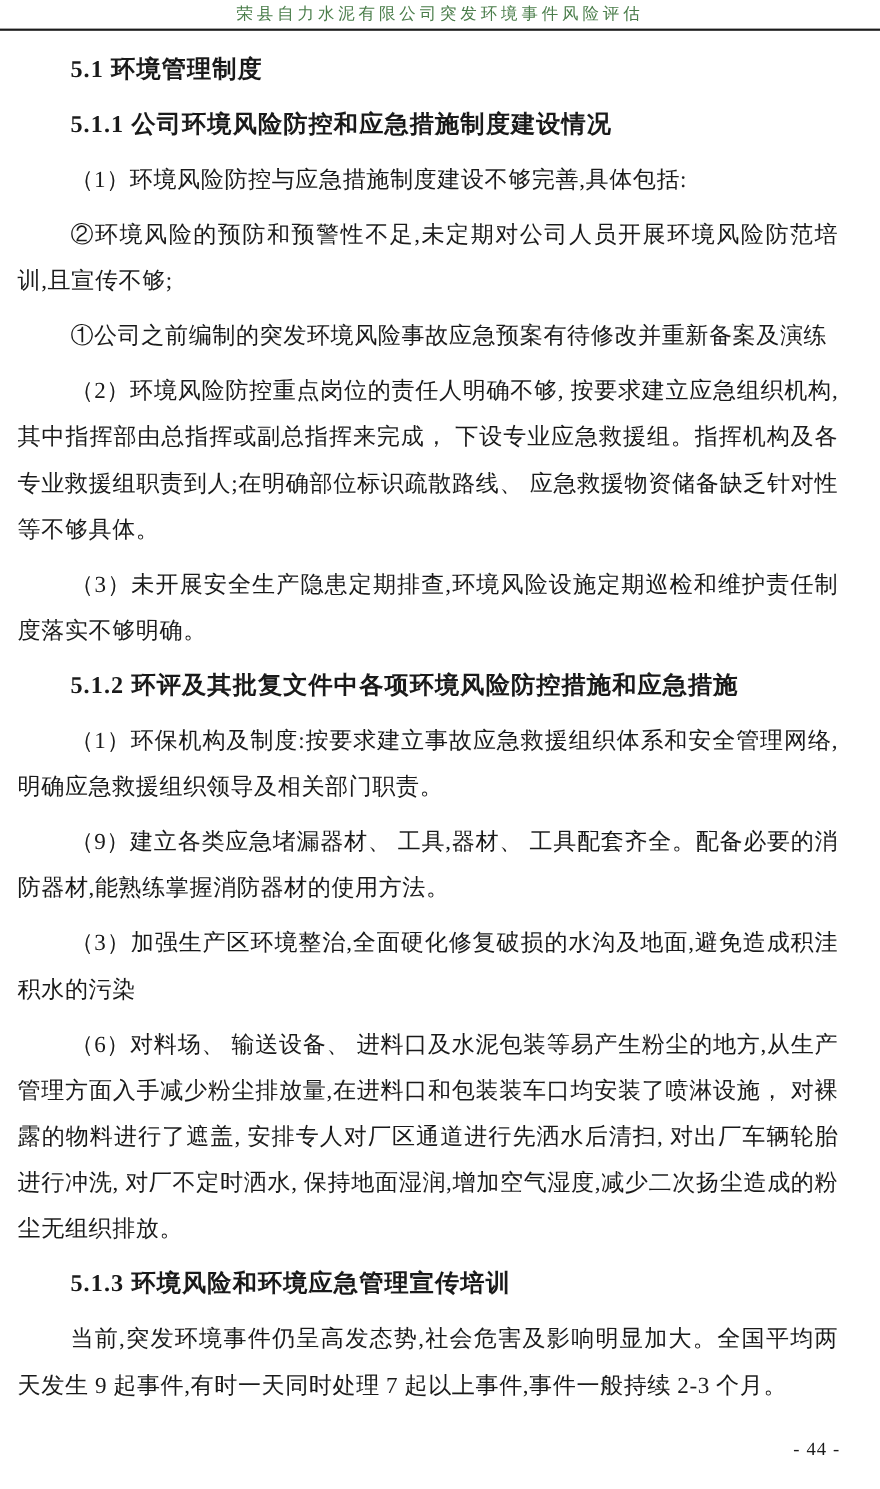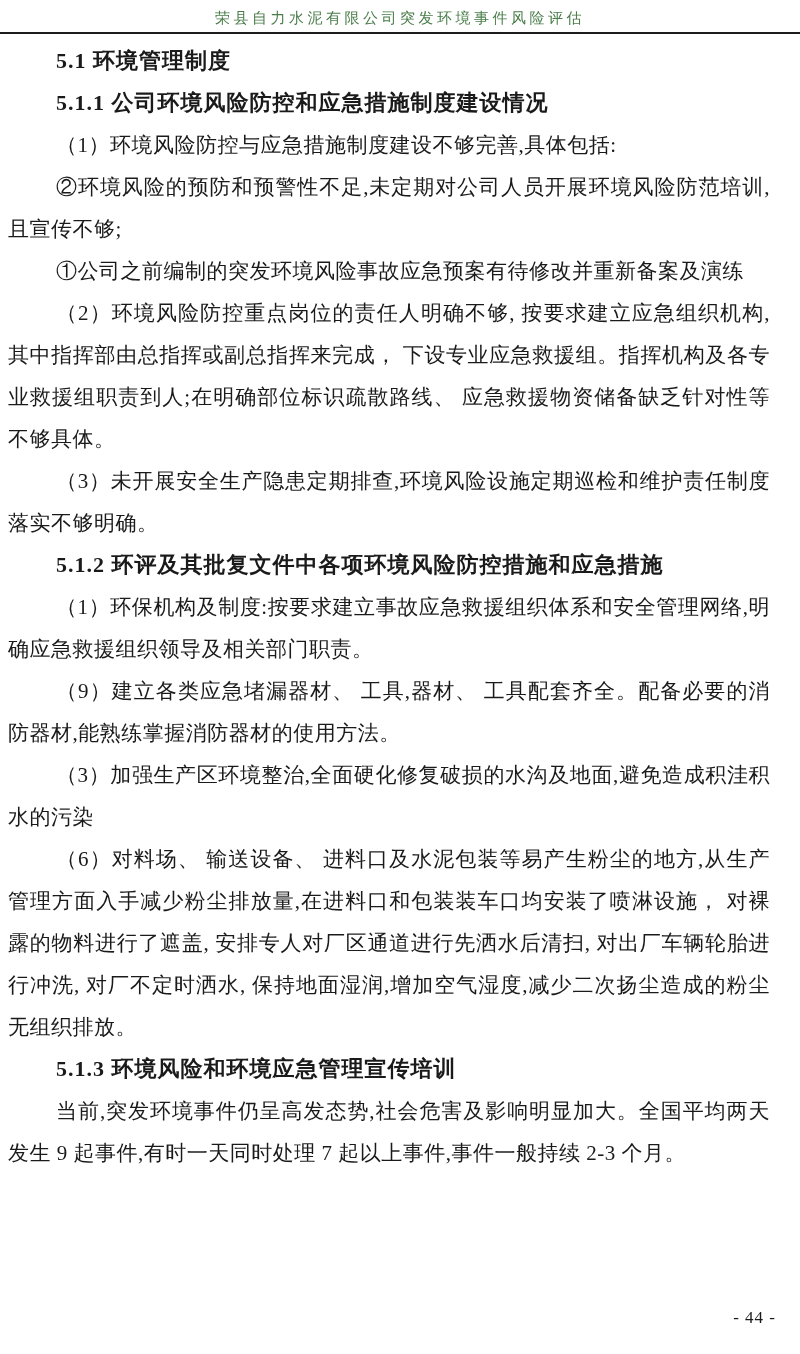--- a/index.html
+++ b/index.html
@@ -12,60 +12,60 @@
     width: 800px;
     height: 1354px;
     background: #ffffff;
     font-family: "Liberation Serif", "DejaVu Serif", serif;
     color: #1a1a1a;
     overflow: hidden;
     box-sizing: border-box;
   }
   .page-header {
     text-align: center;
-    padding-top: 9px;
+    padding-top: 3px;
   }
   .header-title {
     display: inline-block;
     font-size: 15px;
     letter-spacing: 3.5px;
     color: #4a7d4a;
     white-space: nowrap;
   }
   .header-rule {
     margin-top: 4px;
     height: 0;
     border-top: 2px solid #1c1c1c;
     width: 100%;
   }
   .content {
     padding: 6px 30px 0 8px;
     box-sizing: border-box;
   }
   .block {
-    margin: 0;
+    margin: 8px;
     line-height: 42px;
     text-align: justify;
     text-justify: inter-ideograph;
     letter-spacing: 0.5px;
   }
   .heading-1, .heading-2 {
     font-size: 22px;
     font-weight: bold;
     padding-left: 48px;
     text-align: left;
     letter-spacing: 1px;
   }
   .paragraph {
     font-size: 21px;
     text-indent: 48px;
   }
   .page-number {
     position: absolute;
-    right: 24px;
+    right: 36px;
     bottom: 26px;
     font-size: 17px;
     letter-spacing: 1px;
     color: #1a1a1a;
   }
 </style>
 </head>
 <body>
 
 <div class="page">

